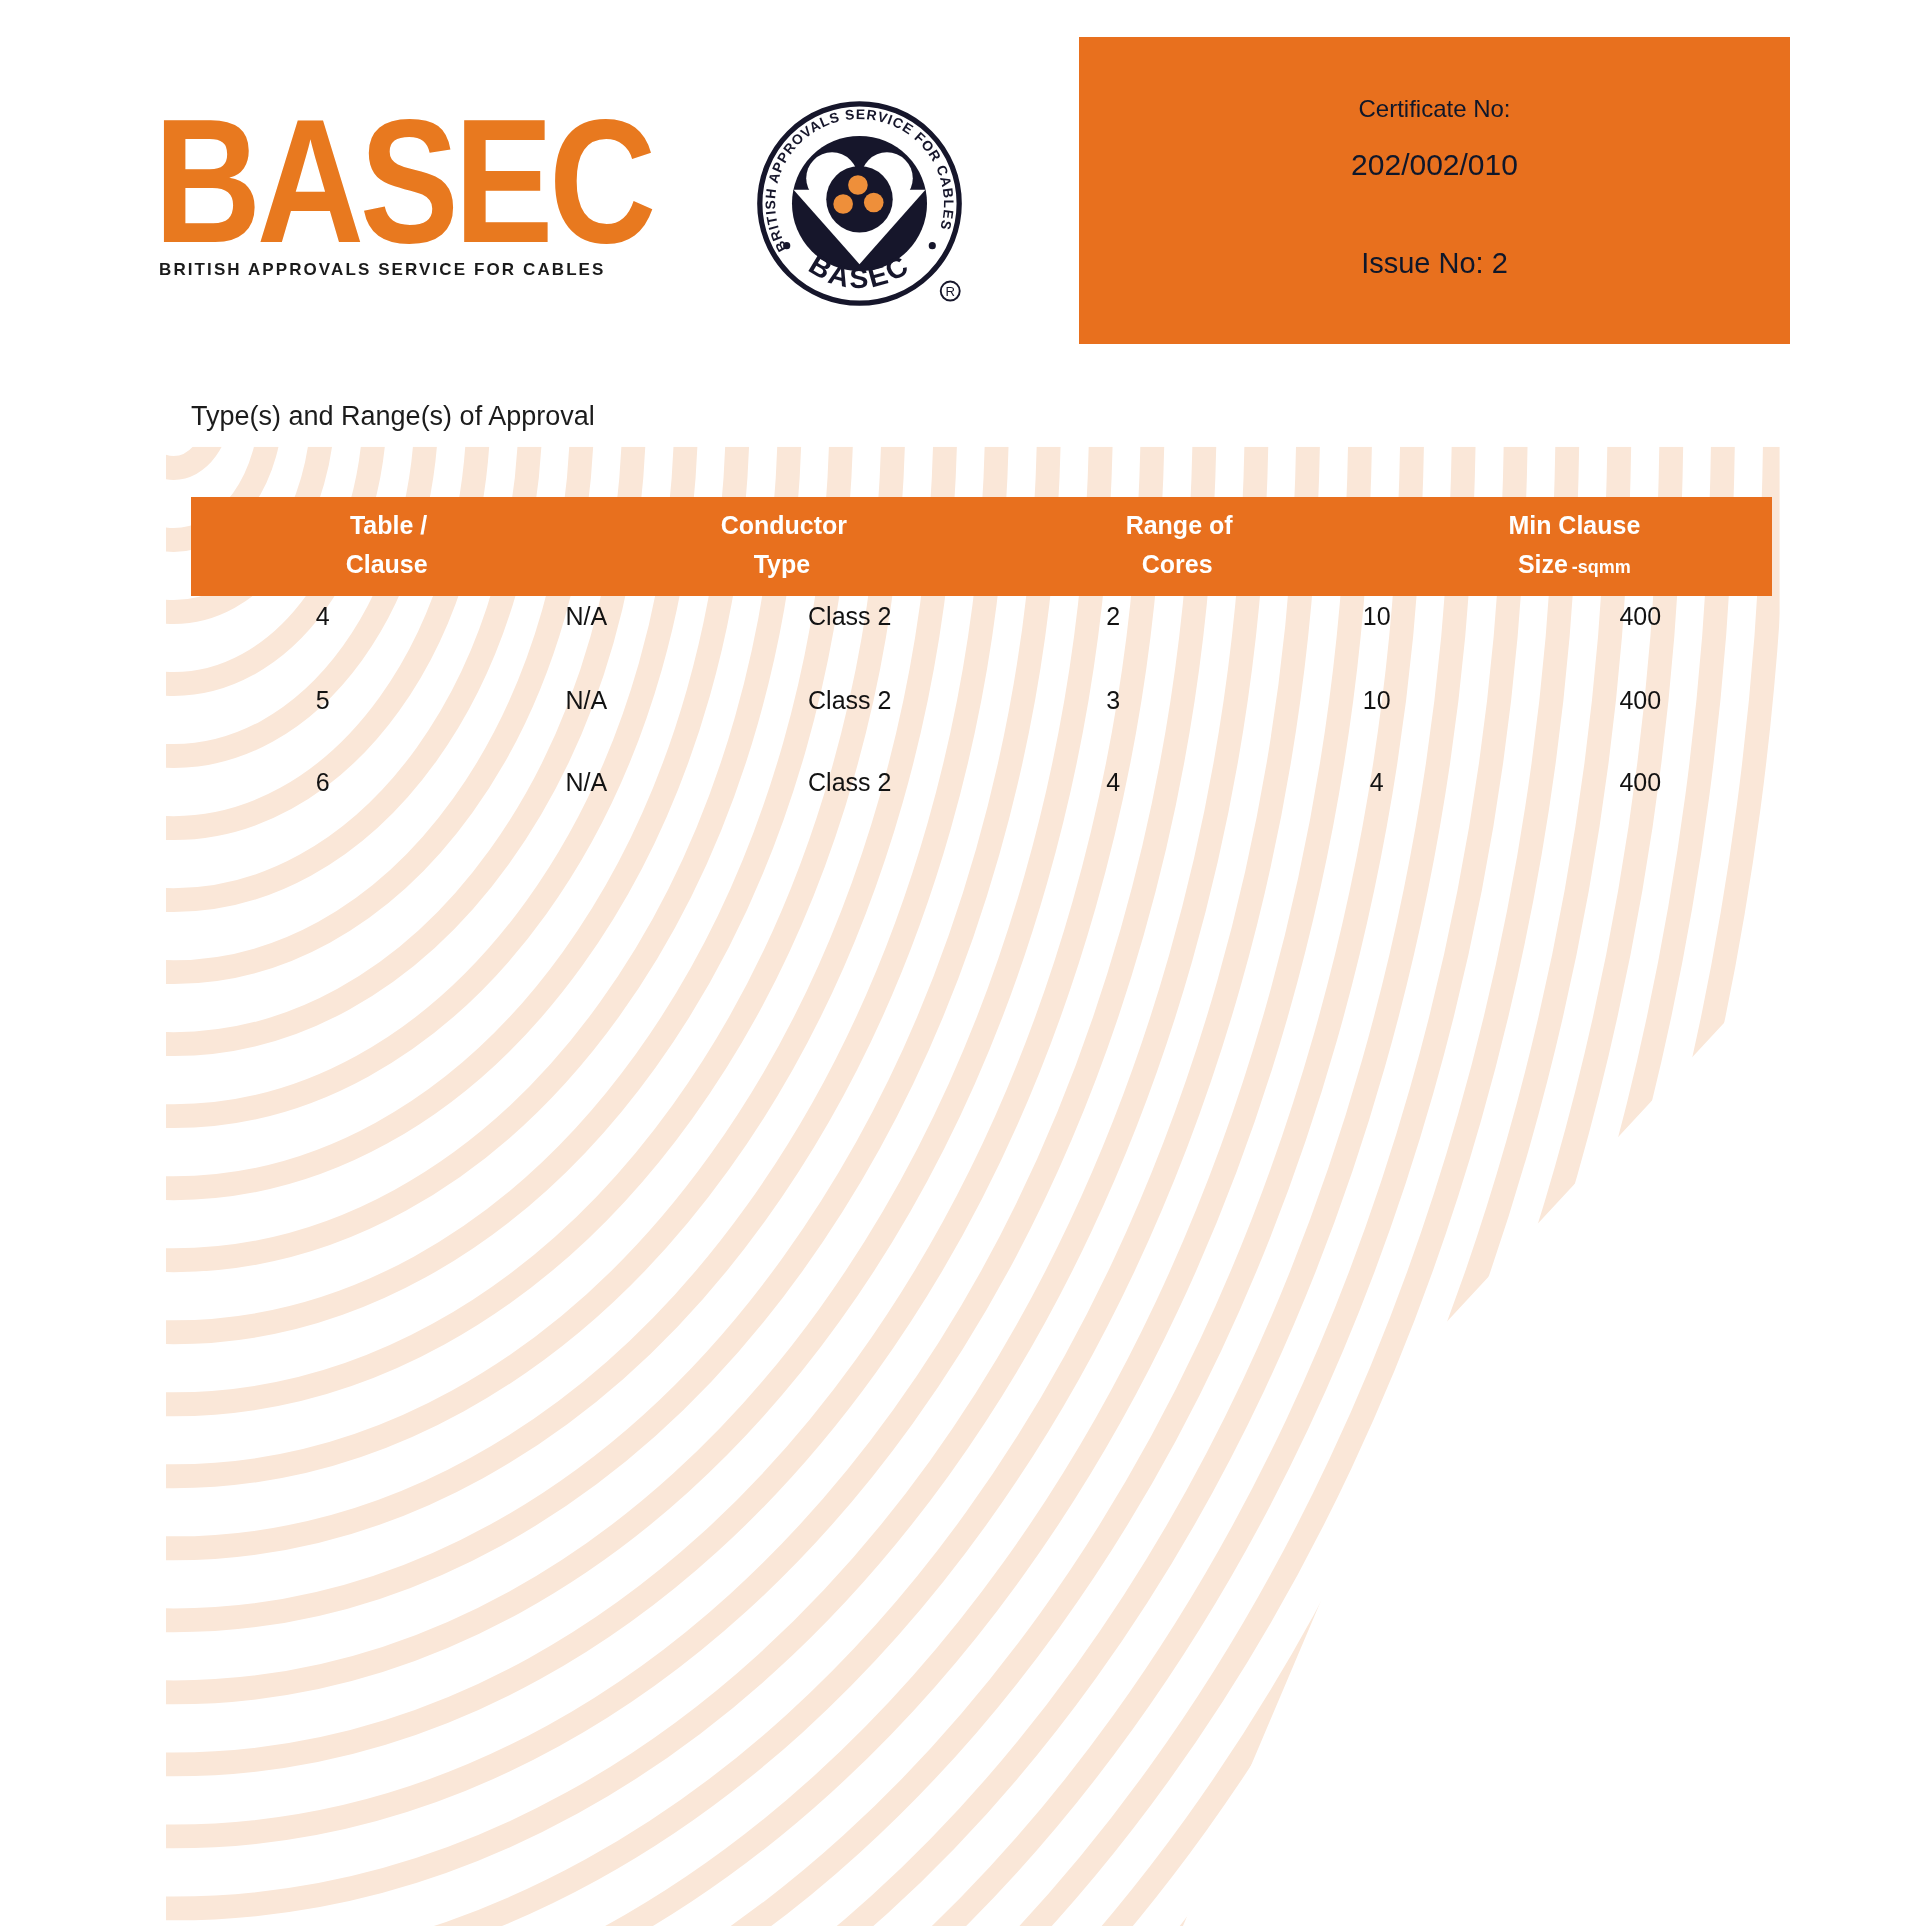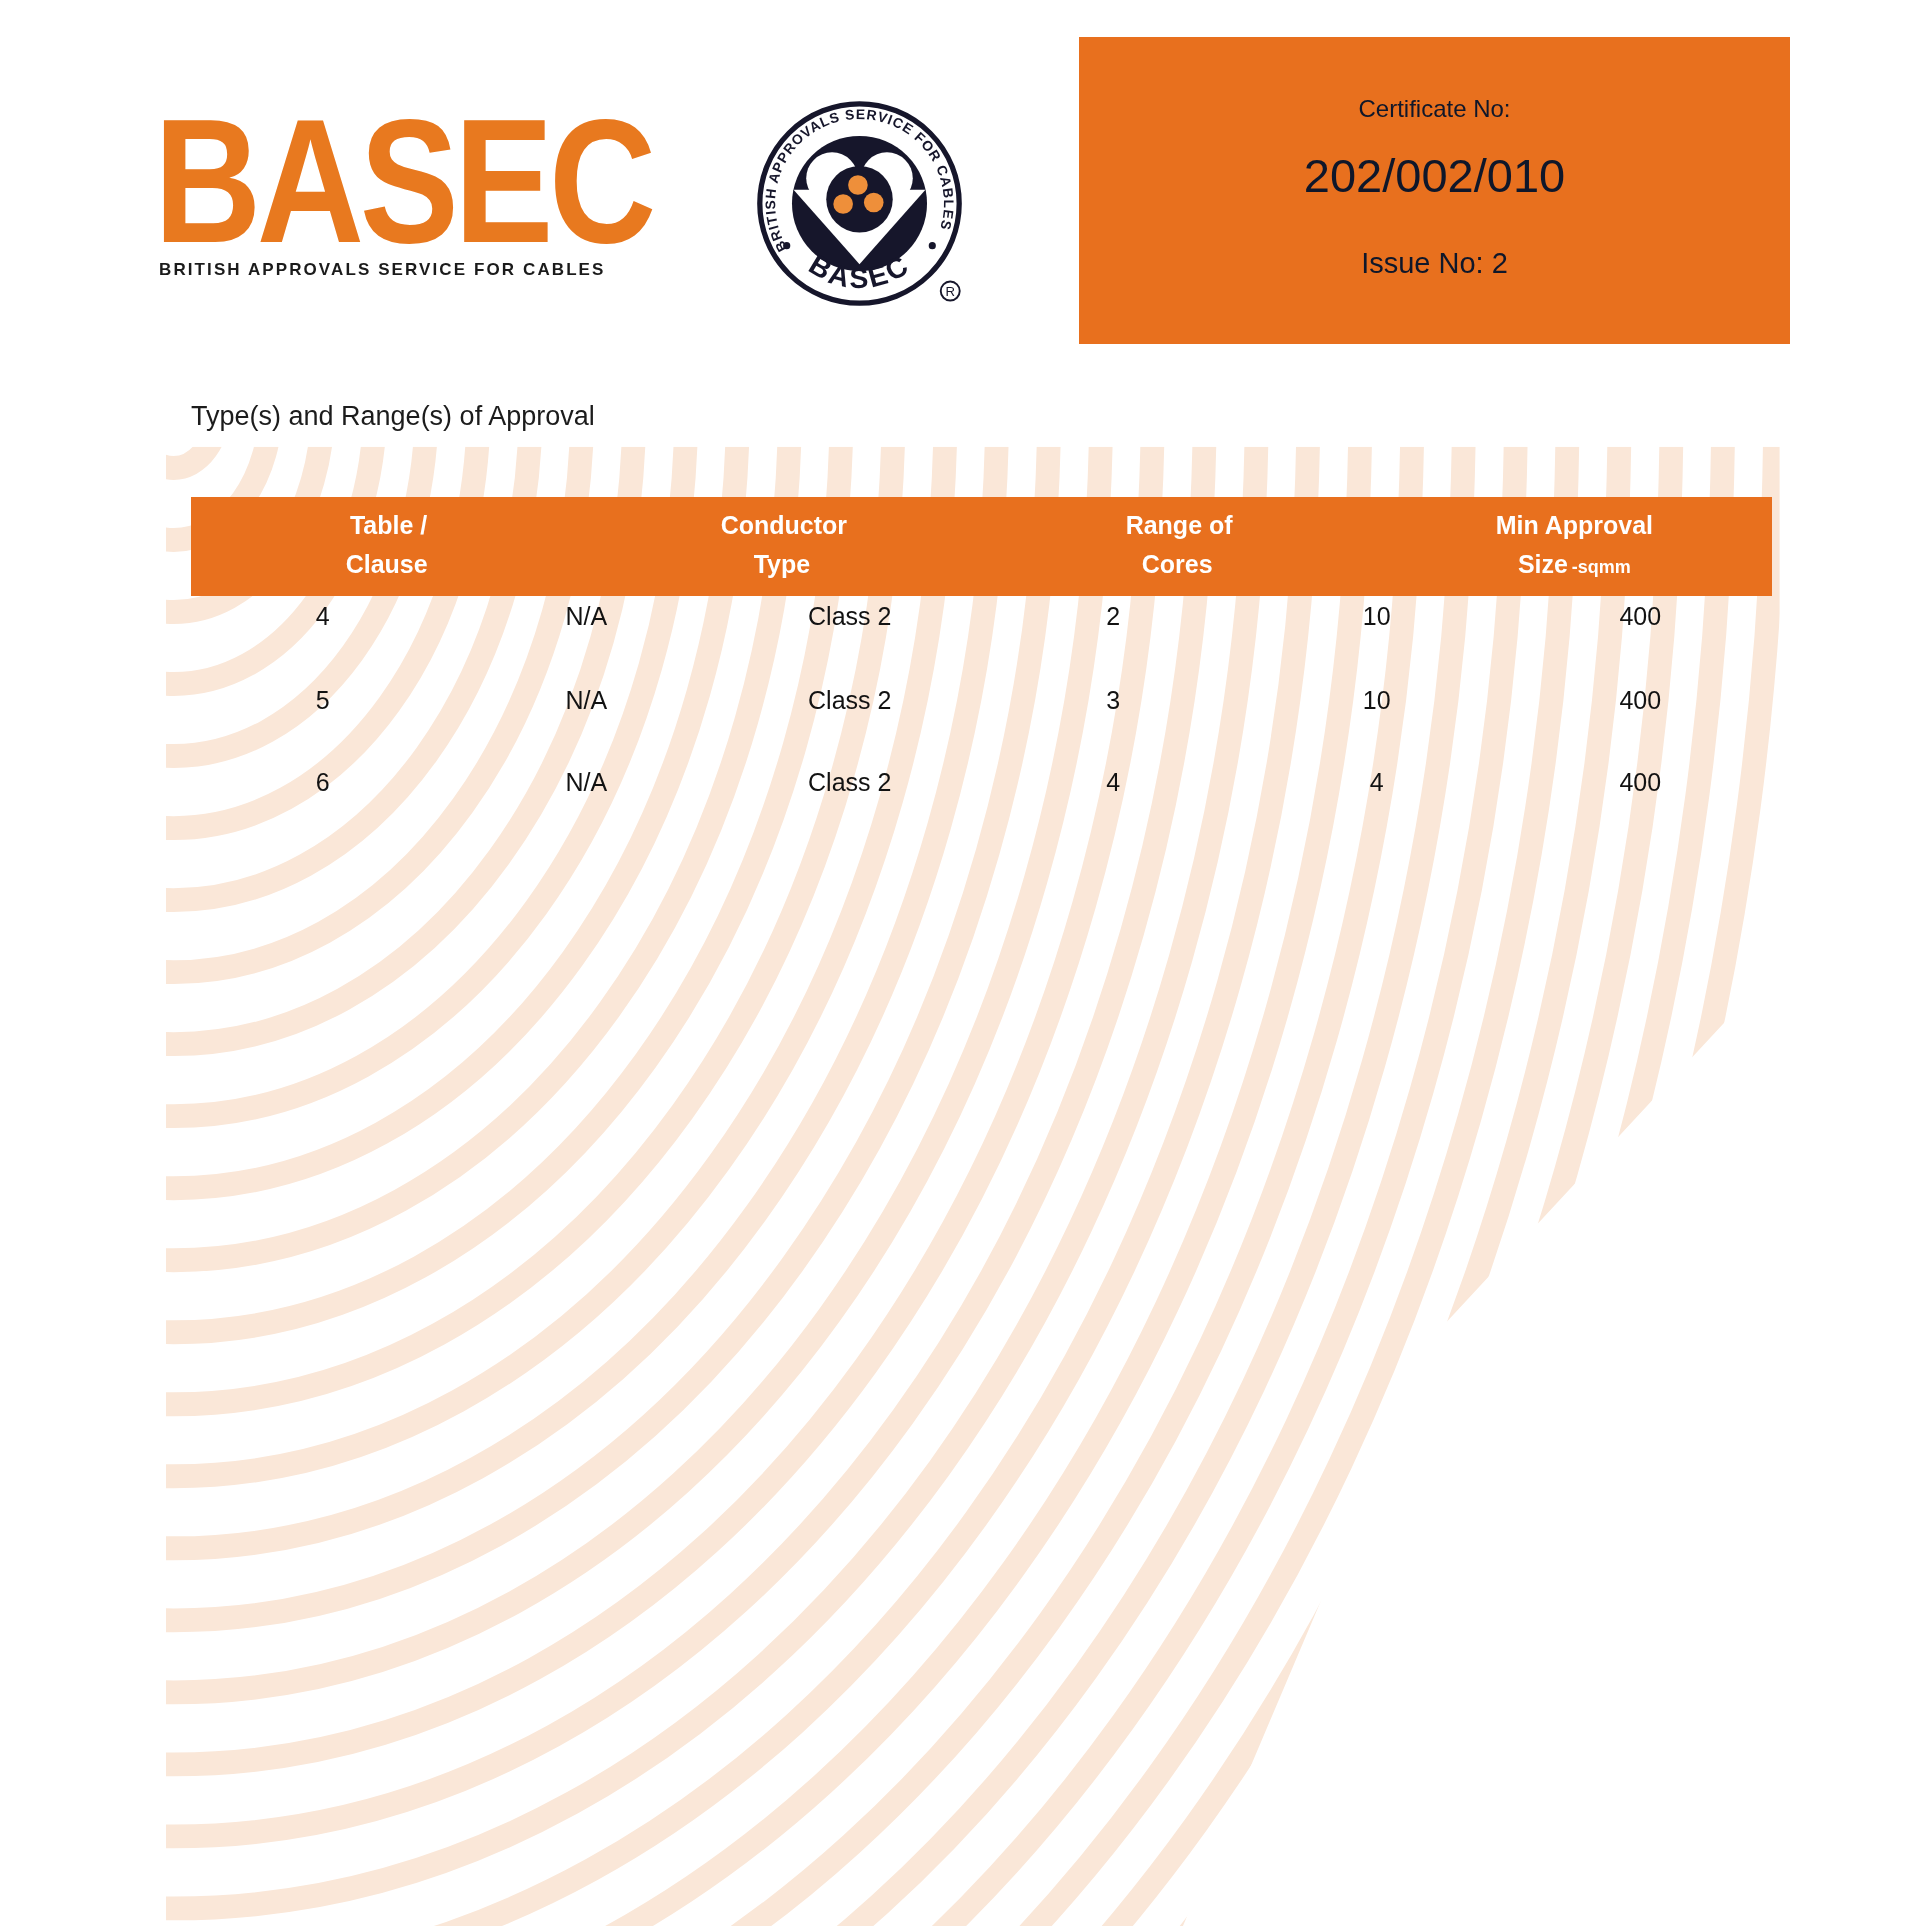--- a/index.html
+++ b/index.html
@@ -26,21 +26,21 @@
     font-size:17px;font-weight:bold;letter-spacing:2.1px;
     color:#1b1b1b;white-space:nowrap;z-index:2;
   }
   
   .cert-box{
     position:absolute;left:1079px;top:37px;width:711px;height:307px;
     background:#E8701E;z-index:2;
   }
   .cert-box .l{position:absolute;left:0;width:100%;text-align:center;color:#0f172a;white-space:nowrap;}
   .cert-l1{top:58px;font-size:24px;}
-  .cert-l2{top:111px;font-size:47px;}
+  .cert-l2{top:111px;font-size:30px;}
   .cert-l3{top:210px;font-size:29px;}
   
   .section-title{
     position:absolute;left:191px;top:401px;font-size:27px;color:#1c1c1c;
     white-space:nowrap;z-index:2;
   }
   
   .tbl-header{
     position:absolute;left:191px;top:497px;width:1581px;height:99px;
     background:#E8701E;display:flex;z-index:2;
@@ -152,21 +152,21 @@
     </div>
     <div class="cell">
       <span>Conductor</span>
       <span class="hdr-l2"><span>Type</span><span class="suffix"></span></span>
     </div>
     <div class="cell">
       <span>Range of</span>
       <span class="hdr-l2"><span>Cores</span><span class="suffix"></span></span>
     </div>
     <div class="cell">
-      <span>Min Approval</span>
+      <span>Min Clause</span>
       <span class="hdr-l2"><span>Size</span><span class="suffix">-sqmm</span></span>
     </div>
   </div>
 
   <div class="tbl-row row-0">
     <div class="cell">4</div>
     <div class="cell">N/A</div>
     <div class="cell">Class 2</div>
     <div class="cell">2</div>
     <div class="cell">10</div>

